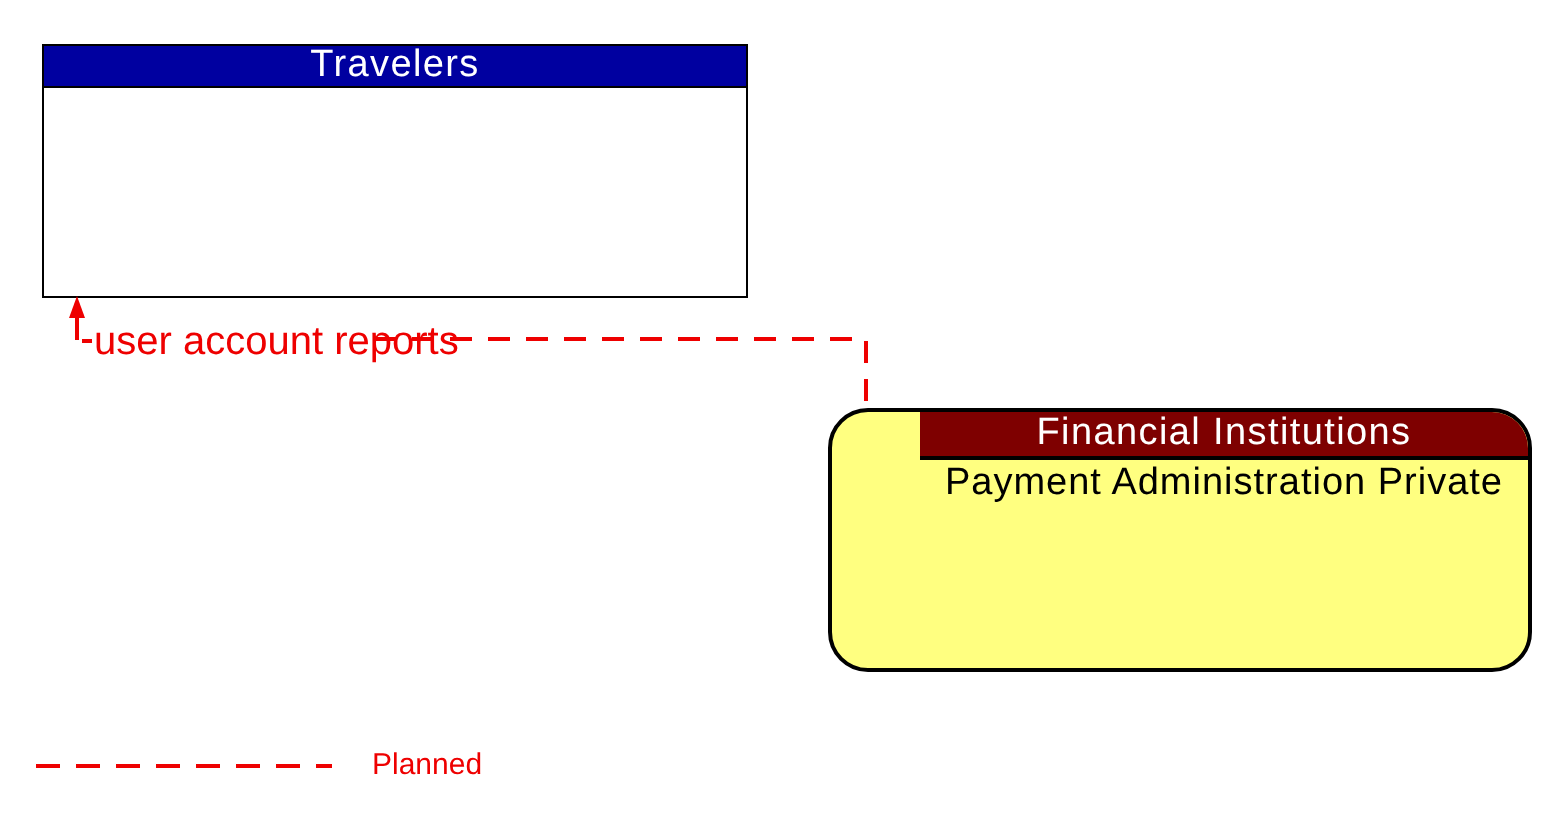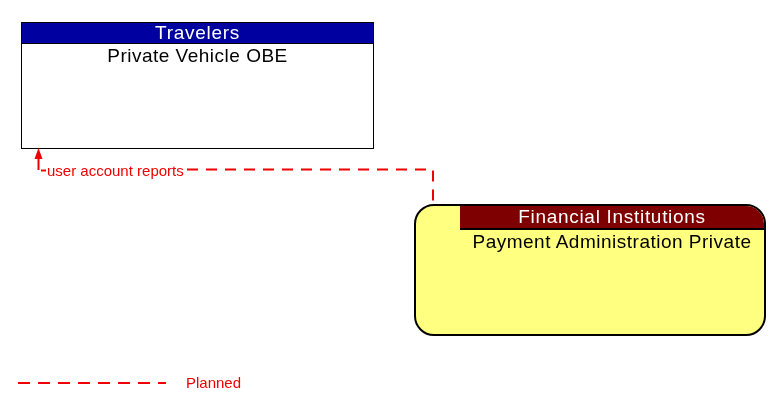--- a/index.html
+++ b/index.html
@@ -68,42 +68,41 @@
     pointer-events: none;
   }
   .flow-stroke { stroke: var(--color-flow, #ee0000); stroke-width: 2; fill: none; }
   .flow-dashed { stroke-dasharray: 11 8; }
   .legend-dashed { stroke-dasharray: 12 8; }
   .flow-fill { fill: var(--color-flow, #ee0000); stroke: none; }
   .flow-label {
     position: absolute;
     left: 47px; top: 163px;
     height: 16px; line-height: 16px;
-    font-size: 15px;
+    font-size: 20px;
     color: var(--color-flow, #ee0000);
     white-space: nowrap;
   }
   .legend-label {
     position: absolute;
     left: 186px; top: 375px;
     height: 16px; line-height: 16px;
     font-size: 15px;
     color: var(--color-flow, #ee0000);
     white-space: nowrap;
     text-align: center;
   }
 </style>
 </head>
 <body>
 
 <div class="canvas">
 
   <div class="entity ent-travelers">
     <div class="hdr">Travelers</div>
-    <div class="bdy">Private Vehicle OBE</div>
   </div>
 
   <div class="entity ent-financial">
     <div class="hdr">Financial Institutions</div>
     <div class="bdy">Payment Administration Private</div>
   </div>
 
   <svg class="overlay" viewBox="0 0 783 412">
 
     <line x1="38.5" y1="170" x2="38.5" y2="153" class="flow-stroke"></line>

